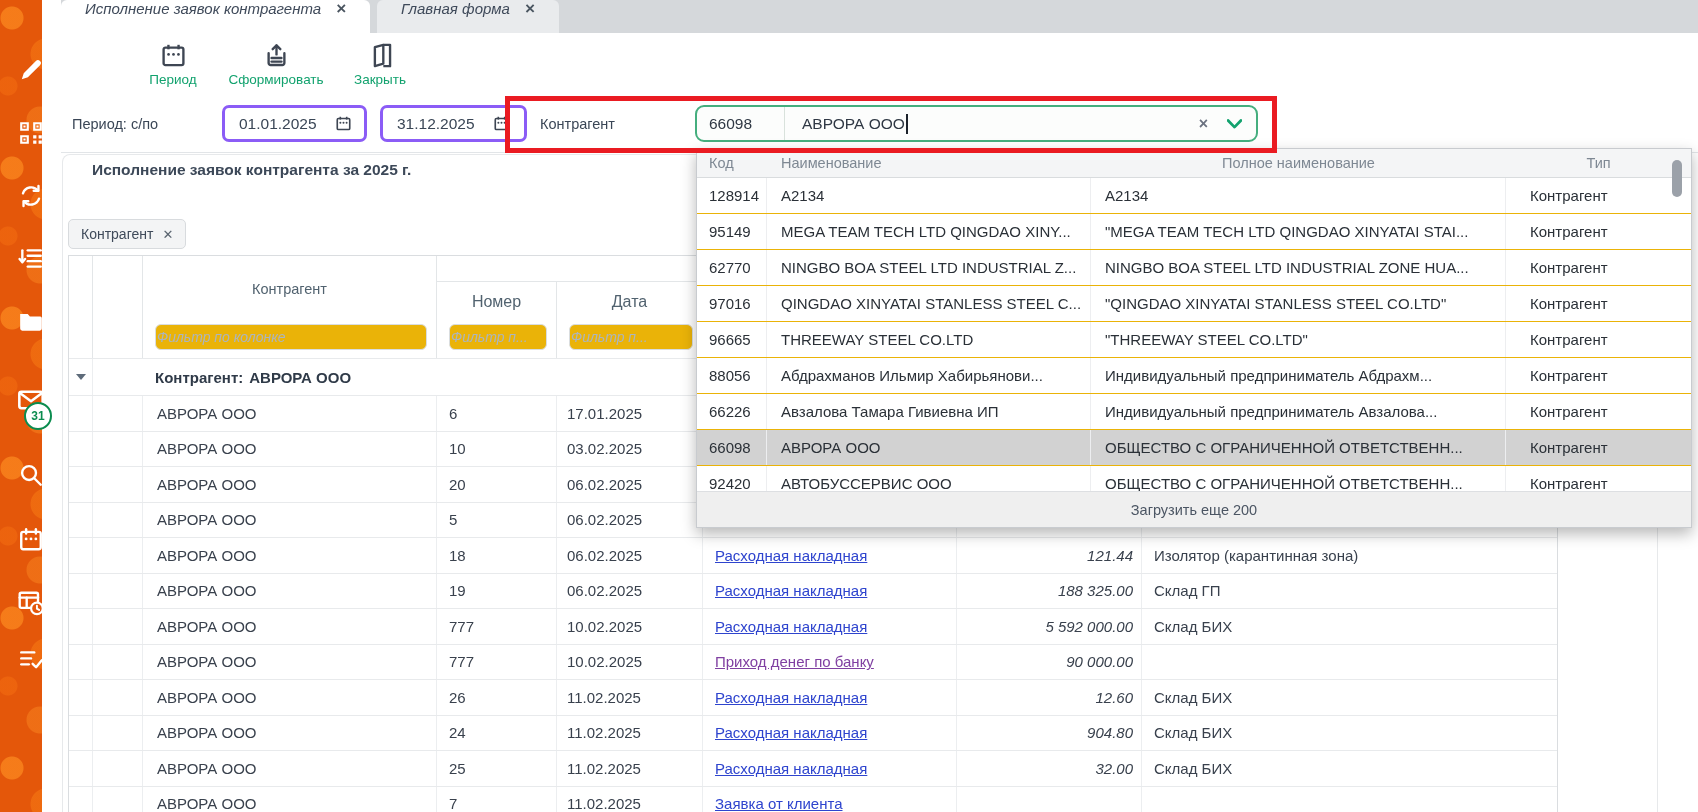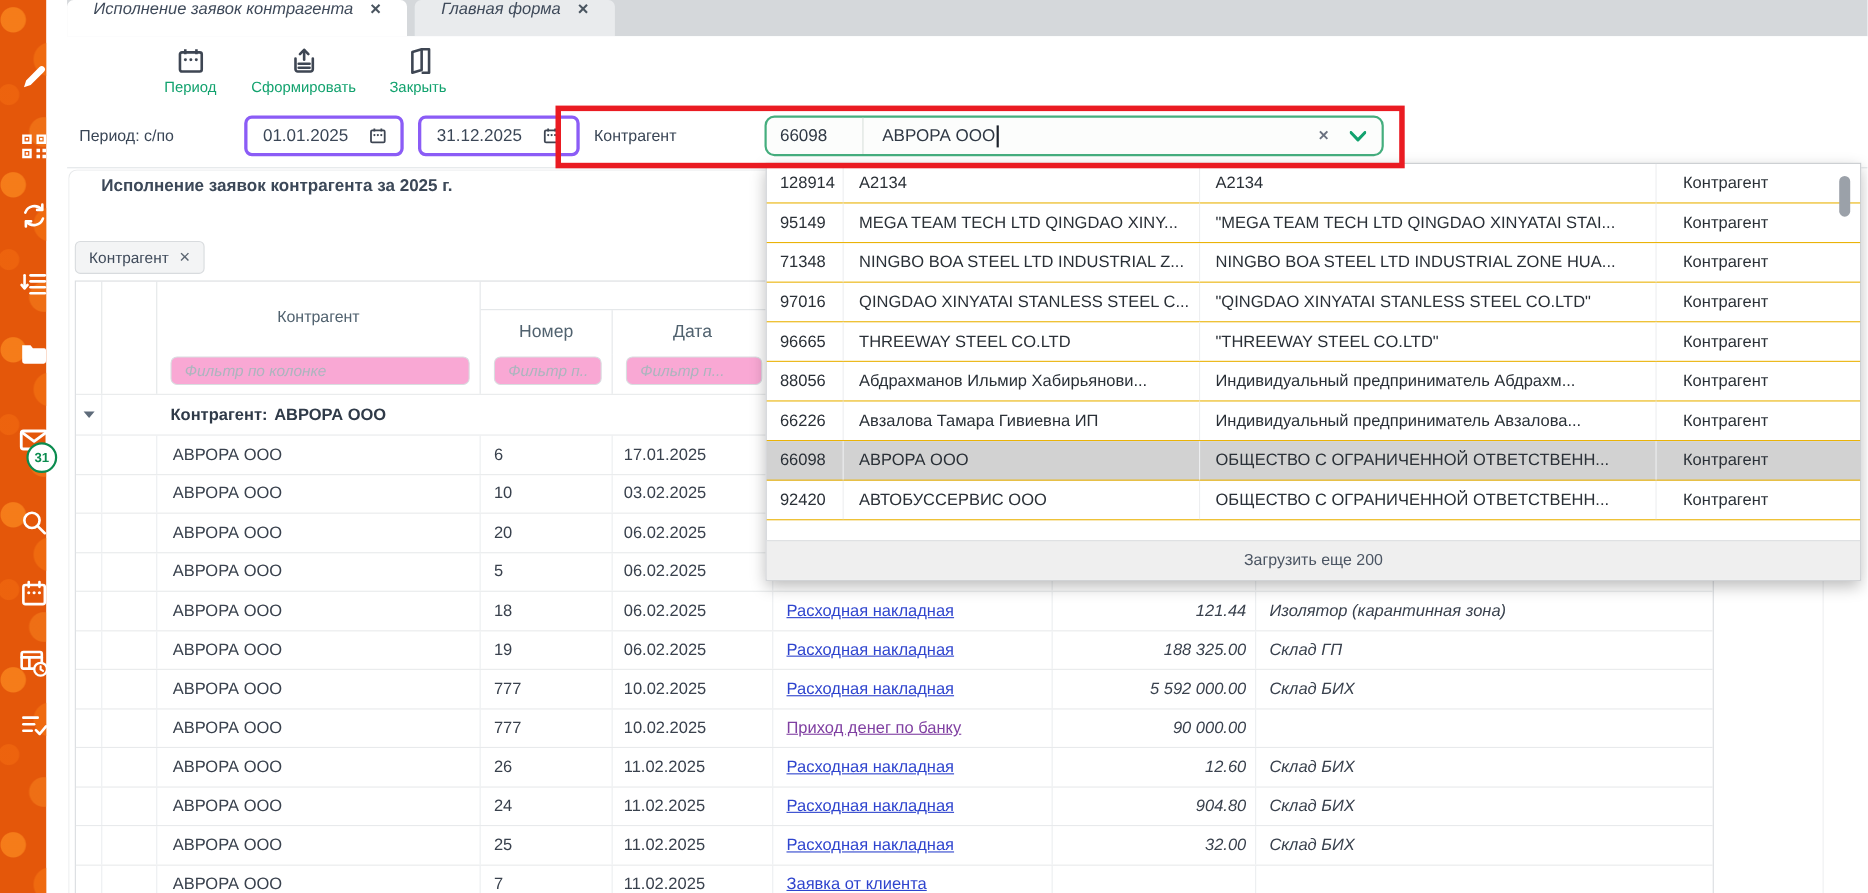--- a/index.html
+++ b/index.html
@@ -83,34 +83,34 @@
     font-size:14.5px;color:#51626f;}
   .h-cp-f{grid-column:3;grid-row:3/4;}
   .h-group{grid-column:4/9;grid-row:1/2;border-bottom:1px solid #e3e6e8;}
   .h-num{grid-column:4;grid-row:2/3;}
   .h-date{grid-column:5;grid-row:2/3;}
   .h-rest{grid-column:6/9;grid-row:2/4;}
   .h-lab{display:flex;align-items:center;justify-content:center;font-size:16px;color:#51626f;}
   .h-num-f{grid-column:4;grid-row:3/4;}
   .h-date-f{grid-column:5;grid-row:3/4;}
   .fwrap{display:flex;align-items:center;padding:0 9px 6px 12px;}
-  .fwrap input{width:100%;height:26px;border:1px solid #d9dde0;border-radius:6px;outline:none;background:#f9a8d4;
-    font-family:inherit;font-size:14px;font-style:italic;color:#5a6470;padding:0 12px;box-sizing:border-box;}
+  .fwrap input{width:100%;height:26px;border:1px solid #d9dde0;border-radius:6px;outline:none;background:#eab308;
+    font-family:inherit;font-size:14px;font-style:italic;color:#5a6470;padding:0 1px;box-sizing:border-box;}
   .fwrap input::placeholder{color:#acb5be;font-style:italic;}
 
   .grow{height:36px;border-top:1px solid #e8eaec;}
   .grow .tri-cell{grid-column:1;display:flex;align-items:center;justify-content:center;border-right:1px solid #eceef0;cursor:pointer;}
   .tri{width:0;height:0;border-left:5.5px solid transparent;border-right:5.5px solid transparent;border-top:6.5px solid #5e6b7a;}
   .grow .gtxt{grid-column:2/9;display:flex;align-items:center;padding-left:62px;font-size:15px;color:#2f3a48;}
   .grow .gtxt b{font-weight:700;margin-right:6px;}
   .grow .gtxt span{font-weight:600;}
 
   .drow{height:34.5px;border-top:1px solid #e8eaec;}
   .drow>div{display:flex;align-items:center;font-size:15px;color:#39414d;border-right:1px solid #eceef0;box-sizing:border-box;overflow:hidden;white-space:nowrap;}
-  .drow>div:last-child{border-right:none;font-style:italic;}
+  .drow>div:last-child{border-right:none;}
   .c-cp{padding-left:14px;}
   .c-num{padding-left:12px;}
   .c-date{padding-left:10px;}
   .c-doc{padding-left:12px;}
   .c-amt{justify-content:flex-end;padding-right:8px;font-style:italic;}
   .c-wh{padding-left:12px;}
   .doclink{text-decoration:underline;cursor:pointer;color:#2e44ce;}
   .doclink.visited{color:#8040a2;}
 
   
@@ -505,35 +505,41 @@
           <div class="c-doc">
             <span class="doclink">Заявка от клиента</span>
           </div>
           <div class="c-amt"></div>
           <div class="c-wh"></div>
         </div>
       </div>
   </div>
 
   <div class="dropdown">
+    <div class="dd-grid dd-head" id="dd-head">
+        <div class="dd-c-code">Код</div>
+        <div class="dd-c-name">Наименование</div>
+        <div class="dd-c-full">Полное наименование</div>
+        <div class="dd-c-type">Тип</div>
+      </div>
     <div id="dd-body">
         <div class="dd-grid dd-row">
           <div class="dd-c-code">128914</div>
           <div class="dd-c-name">A2134</div>
           <div class="dd-c-full">A2134</div>
           <div class="dd-c-type">Контрагент</div>
         </div>
         <div class="dd-grid dd-row">
           <div class="dd-c-code">95149</div>
           <div class="dd-c-name">MEGA TEAM TECH LTD QINGDAO XINY...</div>
           <div class="dd-c-full">"MEGA TEAM TECH LTD QINGDAO XINYATAI STAI...</div>
           <div class="dd-c-type">Контрагент</div>
         </div>
         <div class="dd-grid dd-row">
-          <div class="dd-c-code">71348</div>
+          <div class="dd-c-code">62770</div>
           <div class="dd-c-name">NINGBO BOA STEEL LTD INDUSTRIAL Z...</div>
           <div class="dd-c-full">NINGBO BOA STEEL LTD INDUSTRIAL ZONE HUA...</div>
           <div class="dd-c-type">Контрагент</div>
         </div>
         <div class="dd-grid dd-row">
           <div class="dd-c-code">97016</div>
           <div class="dd-c-name">QINGDAO XINYATAI STANLESS STEEL C...</div>
           <div class="dd-c-full">"QINGDAO XINYATAI STANLESS STEEL CO.LTD"</div>
           <div class="dd-c-type">Контрагент</div>
         </div>

